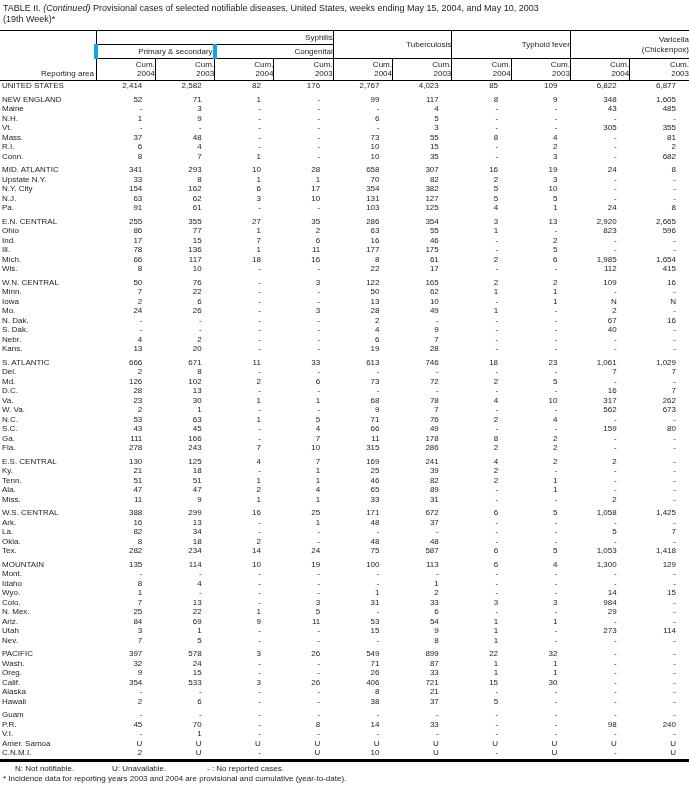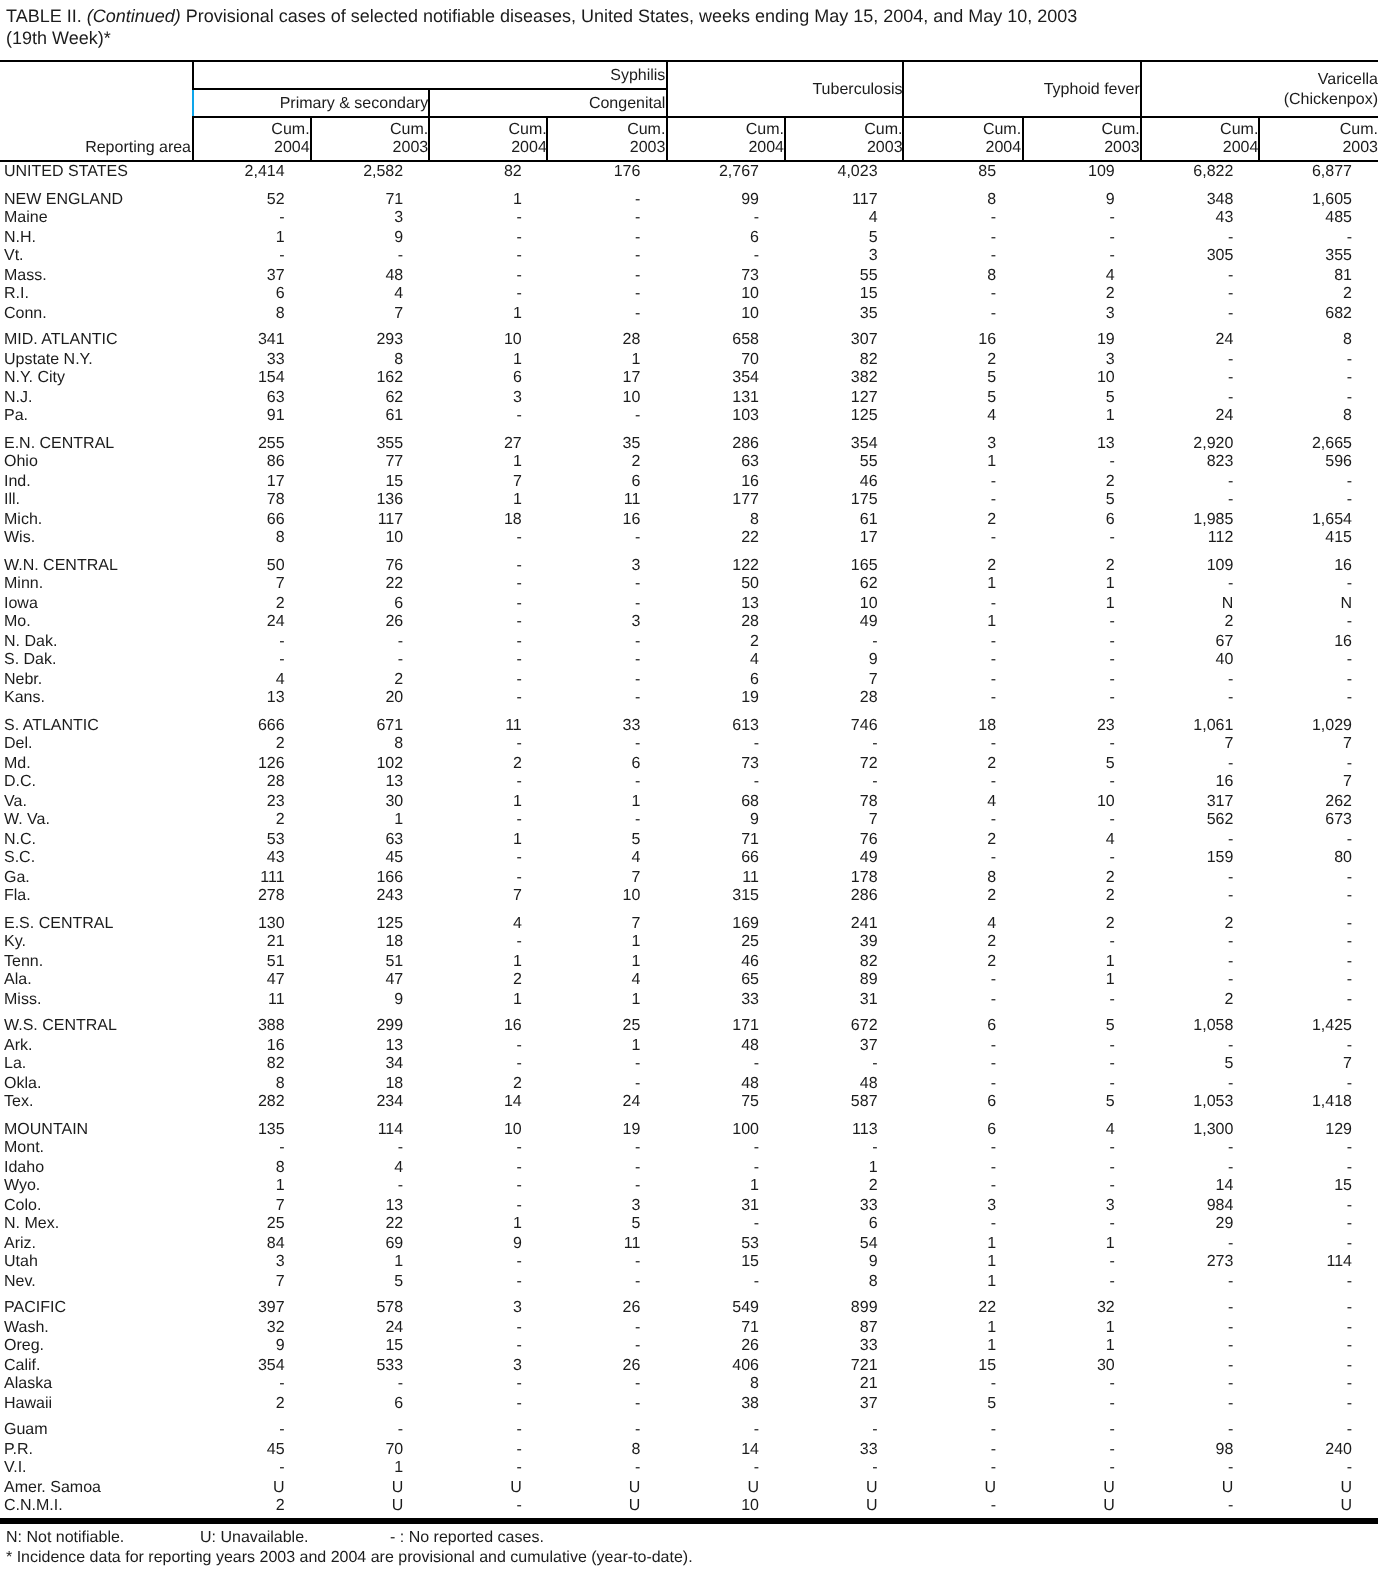--- a/index.html
+++ b/index.html
@@ -39,21 +39,21 @@
   }
   th.grp {
     border-left: 1px solid #000;
     border-right: 1px solid #000;
     border-bottom: 1px solid #000;
     height: 13px;
   }
   th.grp2 { line-height: 9.5px; }
   th.grp-last { border-right: 0; margin-top: 36px; }
   th.subgrp {
-    border-left: 1px solid #0ea5e9;
+    border-left: 4px solid #0ea5e9;
     border-right: 1px solid #000;
     border-bottom: 1px solid #000;
     height: 13px;
   }
   th.cum {
     border-left: 1px solid #000;
     border-right: 1px solid #000;
     border-bottom: 1px solid #000;
     line-height: 9px;
     padding: 1px 0 2px 0;
@@ -64,21 +64,21 @@
   tbody td.num { text-align: right; padding-right: 13px; }
   tbody tr.gap td { height: 4px; line-height: 0; font-size: 0; }
   .bottom-rule {
     width: 689px; height: 3px; background: #000; margin-top: 1px;
   }
   .legend {
     font-size: 8px; line-height: 10px;
     padding: 2px 0 0 3px;
   }
   .legend .seg { display: inline-block; }
-  .legend .seg-n { width: 97px; }
+  .legend .seg-n { width: 97px; margin-left: 12px; }
   .legend .seg-u { width: 95px; }
   .note {
     font-size: 8px; line-height: 10px;
     padding: 0 0 4px 3px;
   }
 </style>
 </head>
 <body>
 
 <div class="title"><span>TABLE II. </span><span class="cont">(Continued)</span><span> Provisional cases of selected notifiable diseases, United States, weeks ending May 15, 2004, and May 10, 2003</span><br><span>(19th Week)*</span></div>

